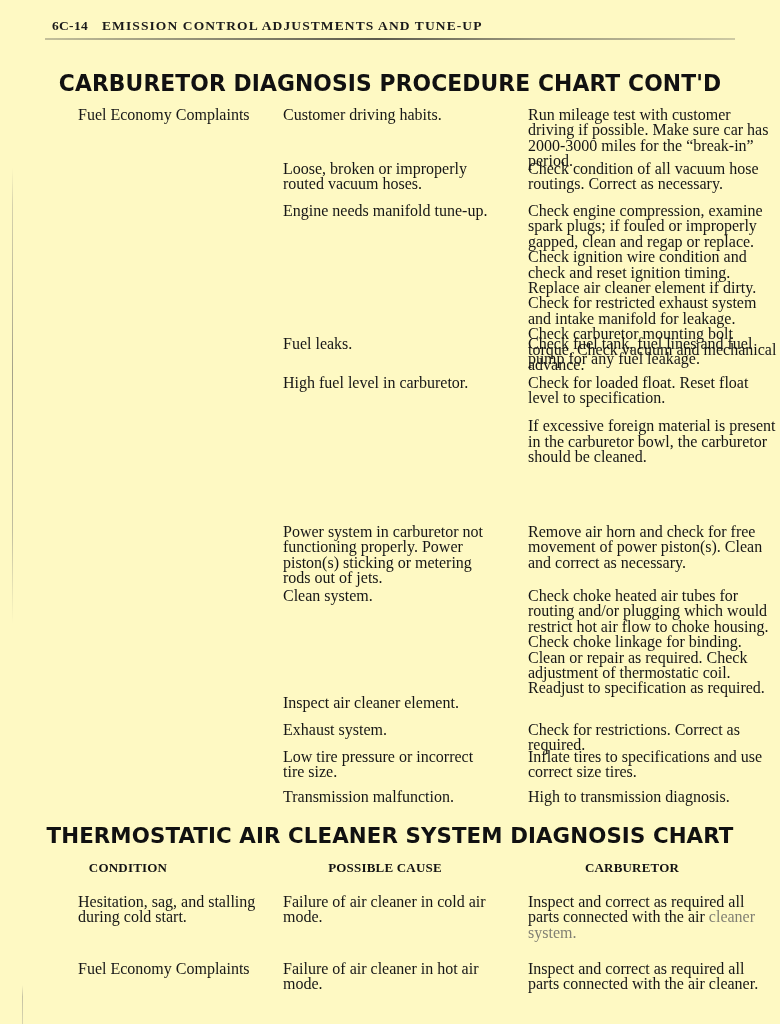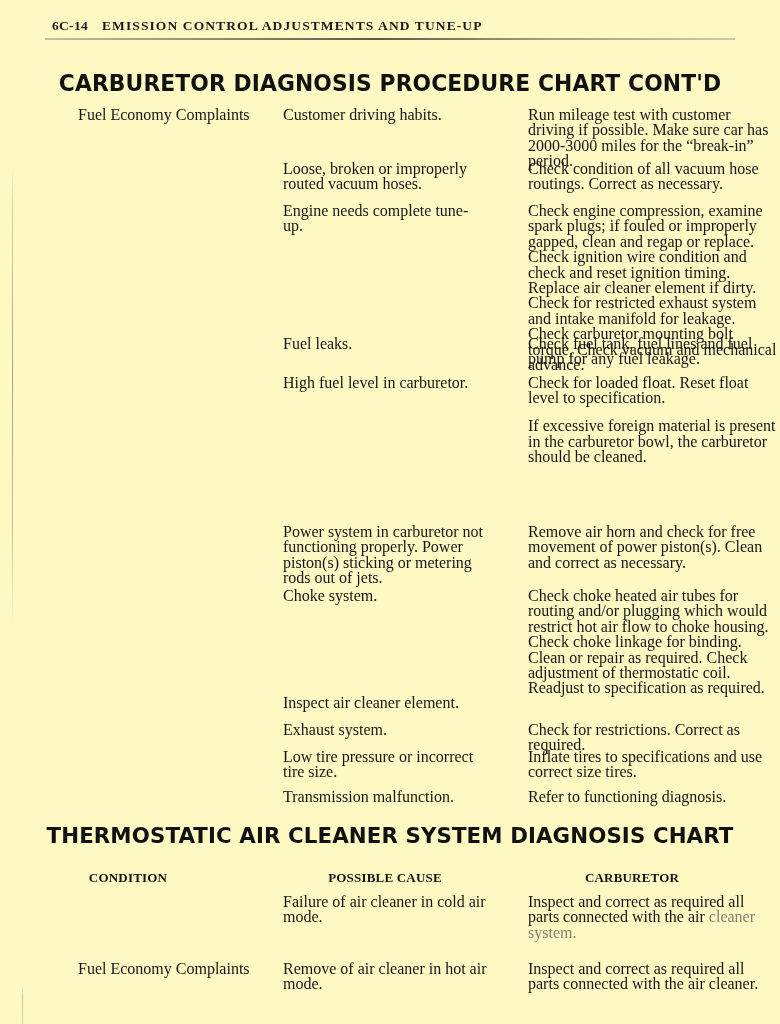--- a/index.html
+++ b/index.html
@@ -118,21 +118,20 @@
 
   
   .col-head {
     position: absolute;
     font-family: "Liberation Serif", "DejaVu Serif", serif;
     font-weight: bold;
     font-size: 13px;
     letter-spacing: 0.2px;
     text-align: center;
     color: #131313;
-    margin-top: 10px;
   }
   #head-condition      { left: 48px;  top: 860px; width: 160px; }
   #head-possible-cause { left: 300px; top: 860px; width: 170px; }
   #head-correction     { left: 552px; top: 860px; width: 160px; }
 </style>
 </head>
 <body>
 
 <div class="page">
 
@@ -146,61 +145,62 @@
 
   <div class="chart-title" id="title-chart-1">CARBURETOR DIAGNOSIS PROCEDURE CHART CONT'D</div>
 
   <div class="cell col-cond" style="top:107px">Fuel Economy Complaints</div>
   <div class="cell col-cause" style="top:107px">Customer driving habits.</div>
   <div class="cell col-corr" style="top:107px">Run mileage test with customer driving if possible. Make sure car has 2000-3000 miles for the “break-in” period.</div>
 
   <div class="cell col-corr" style="top:161px">Check condition of all vacuum hose routings. Correct as necessary.</div>
   <div class="cell col-cause" style="top:161px">Loose, broken or improperly routed vacuum hoses.</div>
 
-  <div class="cell col-cause" style="top:203px">Engine needs complete tune-up.</div>
+  <div class="cell col-cause" style="top:203px">Engine needs manifold tune-up.</div>
   <div class="cell col-corr" style="top:203px">Check engine compression, examine spark plugs; if fouled or improperly gapped, clean and regap or replace. Check ignition wire condition and check and reset ignition timing. Replace air cleaner element if dirty. Check for restricted exhaust system and intake manifold for leakage. Check carburetor mounting bolt torque. Check vacuum and mechanical advance.</div>
 
   <div class="cell col-cause" style="top:336px">Fuel leaks.</div>
   <div class="cell col-corr" style="top:336px">Check fuel tank, fuel lines and fuel pump for any fuel leakage.</div>
 
   <div class="cell col-cause" style="top:375px">High fuel level in carburetor.</div>
   <div class="cell col-corr" style="top:375px">
     <p>Check for loaded float. Reset float level to specification.</p>
     <p>If excessive foreign material is present in the carburetor bowl, the carburetor should be cleaned.</p>
   </div>
 
   <div class="cell col-cause" style="top:524px">Power system in carburetor not functioning properly. Power piston(s) sticking or metering rods out of jets.</div>
   <div class="cell col-corr" style="top:524px">Remove air horn and check for free movement of power piston(s). Clean and correct as necessary.</div>
 
-  <div class="cell col-cause" style="top:588px">Choke system.</div>
+  <div class="cell col-cause" style="top:588px">Clean system.</div>
   <div class="cell col-corr" style="top:588px">Check choke heated air tubes for routing and/or plugging which would restrict hot air flow to choke housing. Check choke linkage for binding. Clean or repair as required. Check adjustment of thermostatic coil. Readjust to specification as required.</div>
 
   <div class="cell col-cause" style="top:695px">Inspect air cleaner element.</div>
 
   <div class="cell col-cause" style="top:722px">Exhaust system.</div>
   <div class="cell col-corr" style="top:722px">Check for restrictions. Correct as required.</div>
 
   <div class="cell col-cause" style="top:749px">Low tire pressure or incorrect tire size.</div>
   <div class="cell col-corr" style="top:749px">Inflate tires to specifications and use correct size tires.</div>
 
   <div class="cell col-cause" style="top:789px">Transmission malfunction.</div>
-  <div class="cell col-corr" style="top:789px">Refer to functioning diagnosis.</div>
+  <div class="cell col-corr" style="top:789px">High to transmission diagnosis.</div>
 
   <div class="chart-title" id="title-chart-2">THERMOSTATIC AIR CLEANER SYSTEM DIAGNOSIS CHART</div>
 
   <div class="col-head" id="head-condition">CONDITION</div>
   <div class="col-head" id="head-possible-cause">POSSIBLE CAUSE</div>
   <div class="col-head" id="head-correction">CARBURETOR</div>
 
+  <div class="cell col-cond" style="top:894px">Hesitation, sag, and stalling during cold start.</div>
   <div class="cell col-cause" style="top:894px">Failure of air cleaner in cold air mode.</div>
   <div class="cell col-corr" style="top:894px">
     <span>Inspect and correct as required all parts connected with the air</span>
     <span class="faded">cleaner system.</span>
   </div>
 
   <div class="cell col-cond" style="top:961px">Fuel Economy Complaints</div>
-  <div class="cell col-cause" style="top:961px">Remove of air cleaner in hot air mode.</div>
+  <div class="cell col-cause" style="top:961px">Failure of air cleaner in hot air mode.</div>
   <div class="cell col-corr" style="top:961px">
     <span>Inspect and correct as required all parts connected with the air</span>
     <span>cleaner.</span>
   </div>
 
 </div>
 
 </body></html>

